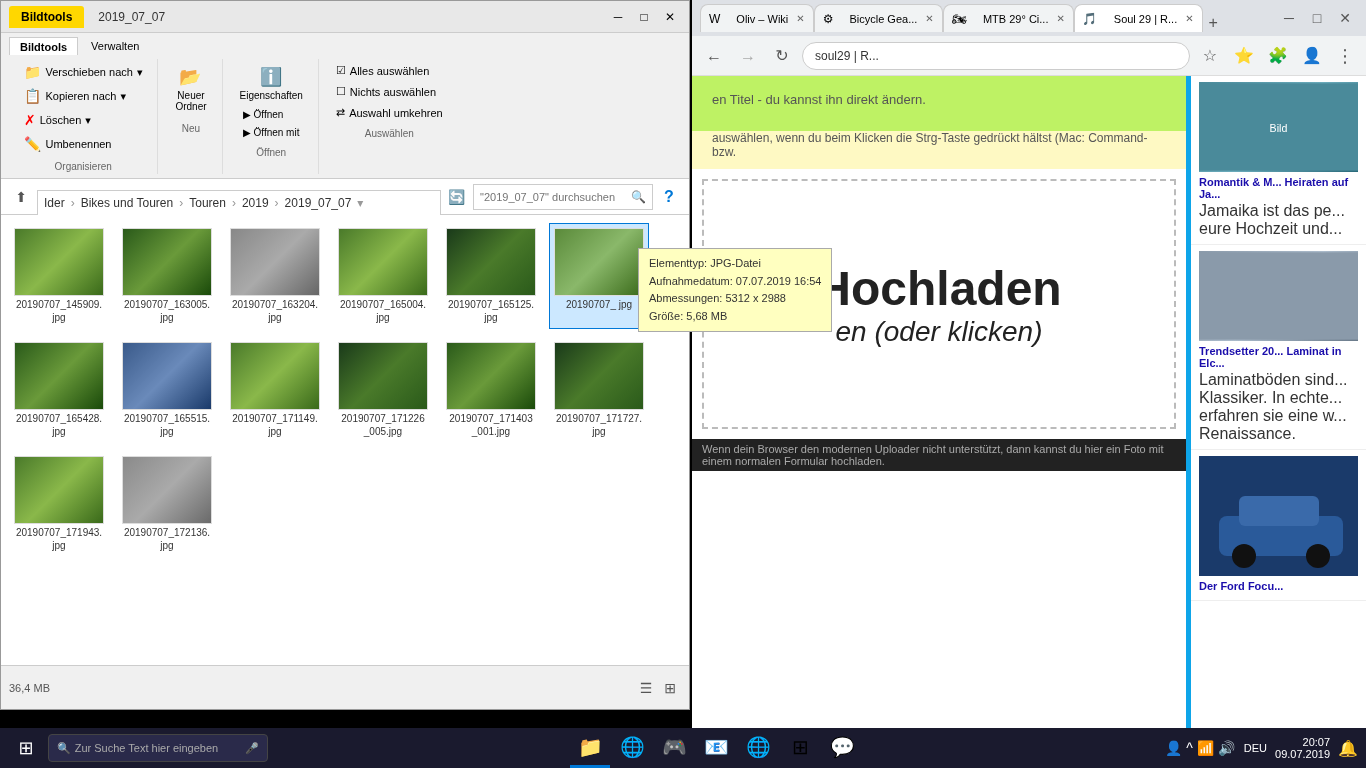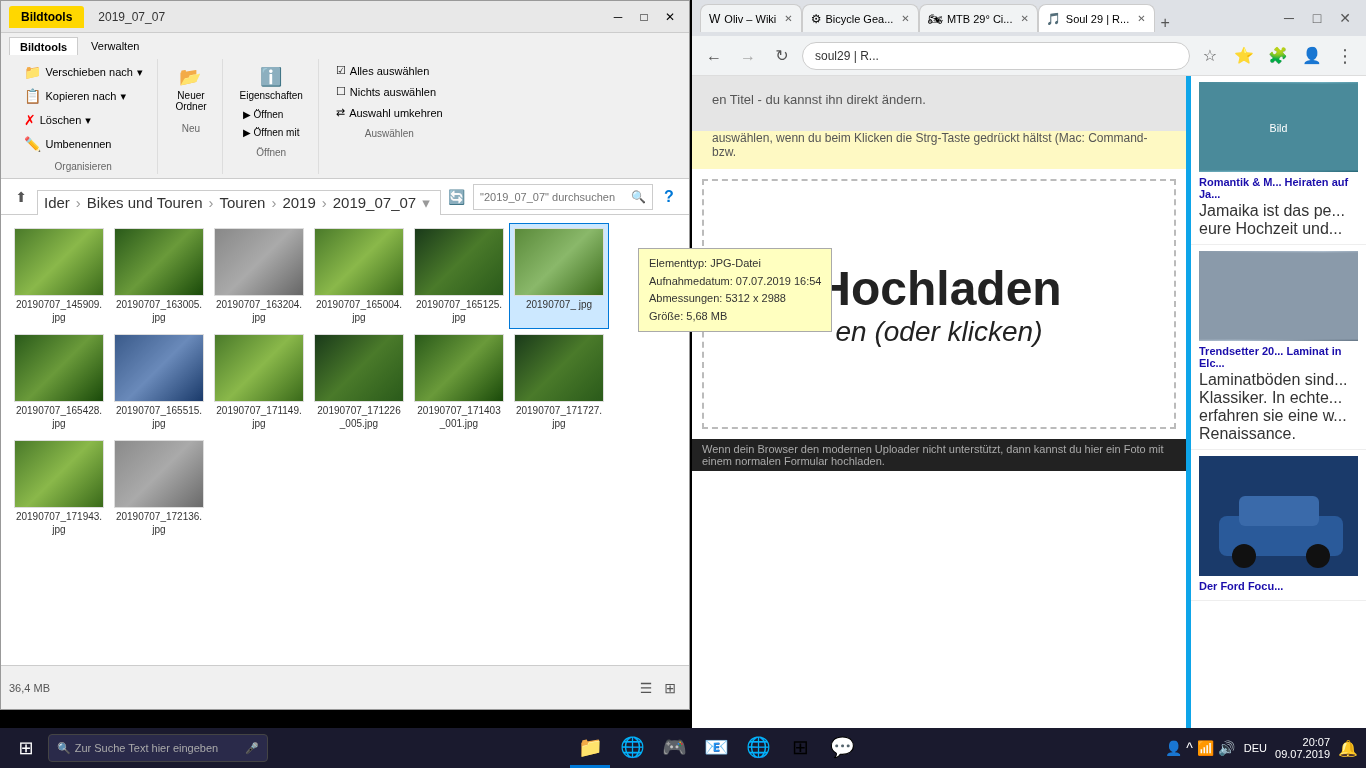--- a/index.html
+++ b/index.html
@@ -151,21 +151,21 @@
       color: #555;
     }
     .breadcrumb-bar {
       flex: 1;
       height: 26px;
       border: 1px solid #ccc;
       background: white;
       display: flex;
       align-items: center;
       padding: 0 6px;
-      font-size: 15px;
+      font-size: 12px;
       color: #333;
       gap: 4px;
       margin-top: 12px;
     }
     .bc-sep { color: #999; margin: 0 2px; }
     .refresh-btn {
       width: 24px; height: 24px;
       display: flex; align-items: center; justify-content: center;
       cursor: pointer;
       font-size: 14px;
@@ -195,21 +195,21 @@
     }
     .file-content {
       flex: 1;
       overflow-y: auto;
       padding: 8px;
       background: white;
     }
     .file-grid {
       display: flex;
       flex-wrap: wrap;
-      gap: 0;
+      gap: 8px;
     }
     .file-item {
       width: 100px;
       display: flex;
       flex-direction: column;
       align-items: center;
       padding: 4px;
       cursor: pointer;
       border: 1px solid transparent;
     }
@@ -311,21 +311,21 @@
       border-radius: 8px 8px 0 0;
       gap: 4px;
       cursor: pointer;
       border: 1px solid #ccc;
       border-bottom: none;
     }
     .chrome-tab.active {
       background: white;
     }
     .tab-favicon { font-size: 12px; }
-    .tab-label { white-space: nowrap; overflow: hidden; text-overflow: ellipsis; max-width: 100px; }
+    .tab-label { white-space: nowrap; overflow: hidden; text-overflow: ellipsis; max-width: 100px; margin-left: 12px; }
     .tab-close { font-size: 10px; cursor: pointer; color: #666; margin-left: 4px; }
     .chrome-new-tab { font-size: 16px; cursor: pointer; padding: 0 6px; color: #555; }
     .chrome-window-controls {
       display: flex;
       gap: 2px;
     }
     .chrome-win-btn {
       width: 26px; height: 26px;
       display: flex; align-items: center; justify-content: center;
       cursor: pointer;
@@ -372,21 +372,21 @@
 
     
     .browser-content {
       flex: 1;
       overflow: hidden;
       position: relative;
     }
 
     
     .cms-content {
-      background: #e5e5e5;
+      background: #bef264;
       padding: 16px 20px;
       color: #333;
       font-size: 13px;
     }
     .cms-title-hint {
       color: #555;
       margin-bottom: 8px;
       font-size: 13px;
     }
     .cms-subtitle-hint {

